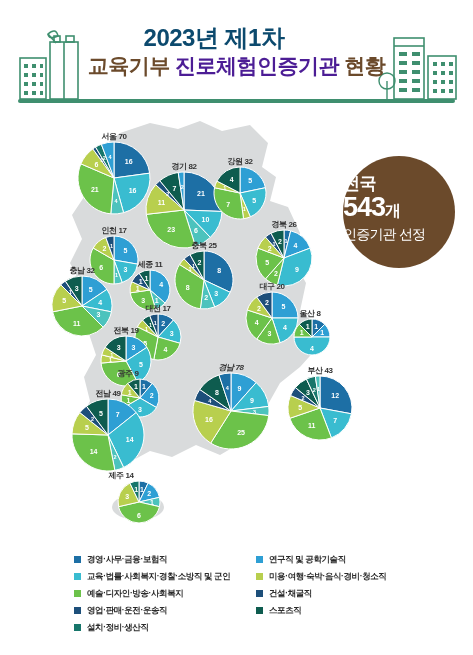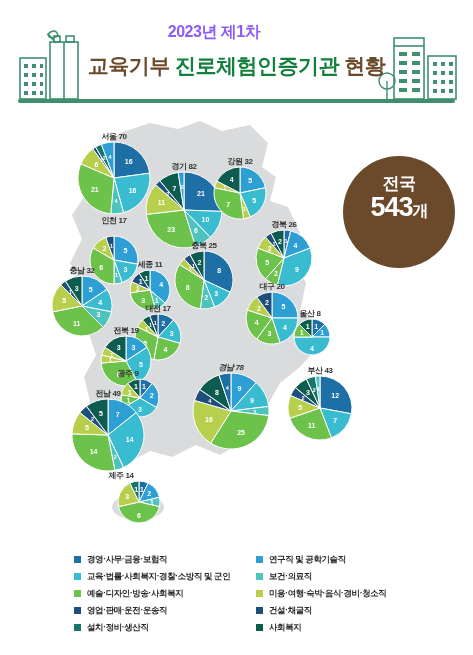--- a/index.html
+++ b/index.html
@@ -9,37 +9,37 @@
     font-family:"Liberation Sans","DejaVu Sans",sans-serif;
     overflow:hidden;
     position:relative;
   }
   .page{position:relative;width:473px;height:655px;overflow:hidden;background:#fff;}
 
   
   .header{position:absolute;left:0;top:0;width:473px;height:108px;}
   .header-title{
     position:absolute;left:0;top:22px;width:428px;text-align:center;
-    font-size:16px;font-weight:bold;color:#8b5cf6;letter-spacing:-0.5px;
+    font-size:24px;font-weight:bold;color:#0c4a6e;letter-spacing:-0.5px;
   }
   .header-sub{
     position:absolute;left:0;top:52px;width:473px;text-align:center;
     font-size:21px;font-weight:bold;letter-spacing:-0.5px;color:#6b4a2b;
   }
-  .header-sub .accent{color:#15803d;}
+  .header-sub .accent{color:#4c1d95;}
   .baseline{
     position:absolute;left:18px;top:99px;width:437px;height:4px;background:#3f8f6f;border-radius:2px;
   }
   .bldg{position:absolute;}
   .bldg svg{display:block;}
 
   
   .badge{
     position:absolute;left:343px;top:156px;width:112px;height:112px;border-radius:50%;
-    background:#6b4a2b;color:#fff;text-align:center;
+    background:#6b4a2b;color:#fff;
   }
   .badge-top{position:absolute;top:16px;left:0;width:112px;font-size:17px;font-weight:bold;letter-spacing:-0.5px;}
   .badge-num{position:absolute;top:36px;left:0;width:112px;font-size:27px;font-weight:bold;letter-spacing:-1px;}
   .badge-num .unit{font-size:16px;font-weight:bold;}
   .badge-bot{position:absolute;top:70px;left:0;width:112px;font-size:14px;letter-spacing:-0.8px;}
 
   
   .map{position:absolute;left:0;top:115px;width:412px;height:425px;}
   .map-base{position:absolute;left:0;top:0;}
   .region-label{
@@ -142,20 +142,21 @@
       <span>교육기부 </span><span class="accent">진로체험인증기관</span><span> 현황</span>
     </div>
     <div class="baseline"></div>
   </div>
 
   <div class="badge">
     <div class="badge-top">전국</div>
     <div class="badge-num">
       <span>543</span><span class="unit">개</span>
     </div>
+    <div class="badge-bot">인증기관 선정</div>
   </div>
 
   <div class="map">
     <svg class="map-base" width="473" height="425" viewBox="0 0 473 425">
       <g fill="#d9dbdc" stroke="none">
         <path d="M120 18 L150 8 L178 14 L200 6 L222 16 L250 10 L268 28 L262 52 L276 62 L270 86
                  L288 92 L300 118 L296 150 L306 168 L300 196 L312 206 L318 232 L300 252
                  L280 268 L262 300 L244 326 L220 340 L196 330 L172 342 L150 336 L128 348
                  L104 352 L86 336 L78 310 L90 286 L84 262 L96 240 L88 216 L74 198 L82 172
                  L70 148 L82 124 L72 100 L88 76 L82 50 L100 34 Z"></path>
@@ -226,21 +227,21 @@
           <text x="51.398741313610394" y="52.06467963213571" text-anchor="middle" class="slice-val">3</text>
           <path d="M 40 40 L 48.20848343981605 62.5526228988618 A 24 24 0 0 1 40 64 Z" fill="#4cc3bd" stroke="#ffffff" stroke-width="1"></path>
           <text x="42.58388488368392" y="57.15393936482165" text-anchor="middle" class="slice-val sm">1</text>
           <path d="M 40 40 L 40 64 A 24 24 0 0 1 19.21539030917347 28.000000000000007 Z" fill="#6cc24a" stroke="#ffffff" stroke-width="1"></path>
           <text x="27.113541991687555" y="49.940000000000005" text-anchor="middle" class="slice-val">6</text>
           <path d="M 40 40 L 19.21539030917347 28.000000000000007 A 24 24 0 0 1 31.791516560183936 17.4473771011382 Z" fill="#b8cf4e" stroke="#ffffff" stroke-width="1"></path>
           <text x="30.435320367864293" y="31.10125868638961" text-anchor="middle" class="slice-val">2</text>
           <path d="M 40 40 L 31.791516560183936 17.4473771011382 A 24 24 0 0 1 39.99999999999997 16 Z" fill="#1d4f7a" stroke="#ffffff" stroke-width="1"></path>
           <text x="37.416115116316064" y="27.846060635178347" text-anchor="middle" class="slice-val sm">1</text>
         </svg>
-        <div class="region-label" style="left: 74px; top: 100px; width: 80px; text-align: center;">인천 17</div>
+        <div class="region-label" style="left: 74px; top: 110px; width: 80px; text-align: center;">인천 17</div>
         <svg class="pie" width="88" height="88" viewBox="0 0 88 88" style="left: 240px; top: 99px;">
           <path d="M 44 44 L 44 16 A 28 28 0 0 1 50.70083860005162 16.813629112070544 Z" fill="#1d6fa5" stroke="#ffffff" stroke-width="1"></path>
           <text x="46.092516769232404" y="29.266573945657782" text-anchor="middle" class="slice-val sm">1</text>
           <path d="M 44 44 L 50.70083860005162 16.813629112070544 A 28 28 0 0 1 70.18045479519162 34.071063162809004 Z" fill="#2e9fd4" stroke="#ffffff" stroke-width="1"></path>
           <text x="55.51180934706021" y="33.50585341174968" text-anchor="middle" class="slice-val">4</text>
           <path d="M 44 44 L 70.18045479519162 34.071063162809004 A 28 28 0 0 1 37.29916139994838 71.18637088792946 Z" fill="#39bcd0" stroke="#ffffff" stroke-width="1"></path>
           <text x="56.99414658825032" y="58.01180934706021" text-anchor="middle" class="slice-val">9</text>
           <path d="M 44 44 L 37.29916139994838 71.18637088792946 A 28 28 0 0 1 25.432565569257733 64.95830094879082 Z" fill="#6cc24a" stroke="#ffffff" stroke-width="1"></path>
           <text x="35.93240573332018" y="61.87151660533972" text-anchor="middle" class="slice-val">2</text>
           <path d="M 44 44 L 25.432565569257733 64.95830094879082 A 28 28 0 0 1 17.819545204808385 34.071063162809004 Z" fill="#6cc24a" stroke="#ffffff" stroke-width="1"></path>
@@ -472,31 +473,27 @@
           <span class="legend-sw" style="background: rgb(23, 118, 107);"></span>
           <span class="legend-tx">설치·정비·생산직</span>
         </div>
       </div>
     <div class="legend-col right" id="legend-right">
         <div class="legend-item">
           <span class="legend-sw" style="background: rgb(46, 159, 212);"></span>
           <span class="legend-tx">연구직 및 공학기술직</span>
         </div>
         <div class="legend-item">
-          <span class="legend-sw" style="background: rgb(76, 195, 189);"></span>
-          <span class="legend-tx">보건·의료직</span>
-        </div>
-        <div class="legend-item">
           <span class="legend-sw" style="background: rgb(184, 207, 78);"></span>
           <span class="legend-tx">미용·여행·숙박·음식·경비·청소직</span>
         </div>
         <div class="legend-item">
           <span class="legend-sw" style="background: rgb(29, 79, 122);"></span>
           <span class="legend-tx">건설·채굴직</span>
         </div>
         <div class="legend-item">
           <span class="legend-sw" style="background: rgb(14, 92, 79);"></span>
-          <span class="legend-tx">사회복지</span>
+          <span class="legend-tx">스포츠직</span>
         </div>
       </div>
   </div>
 
 </div>
 
 </body></html>

